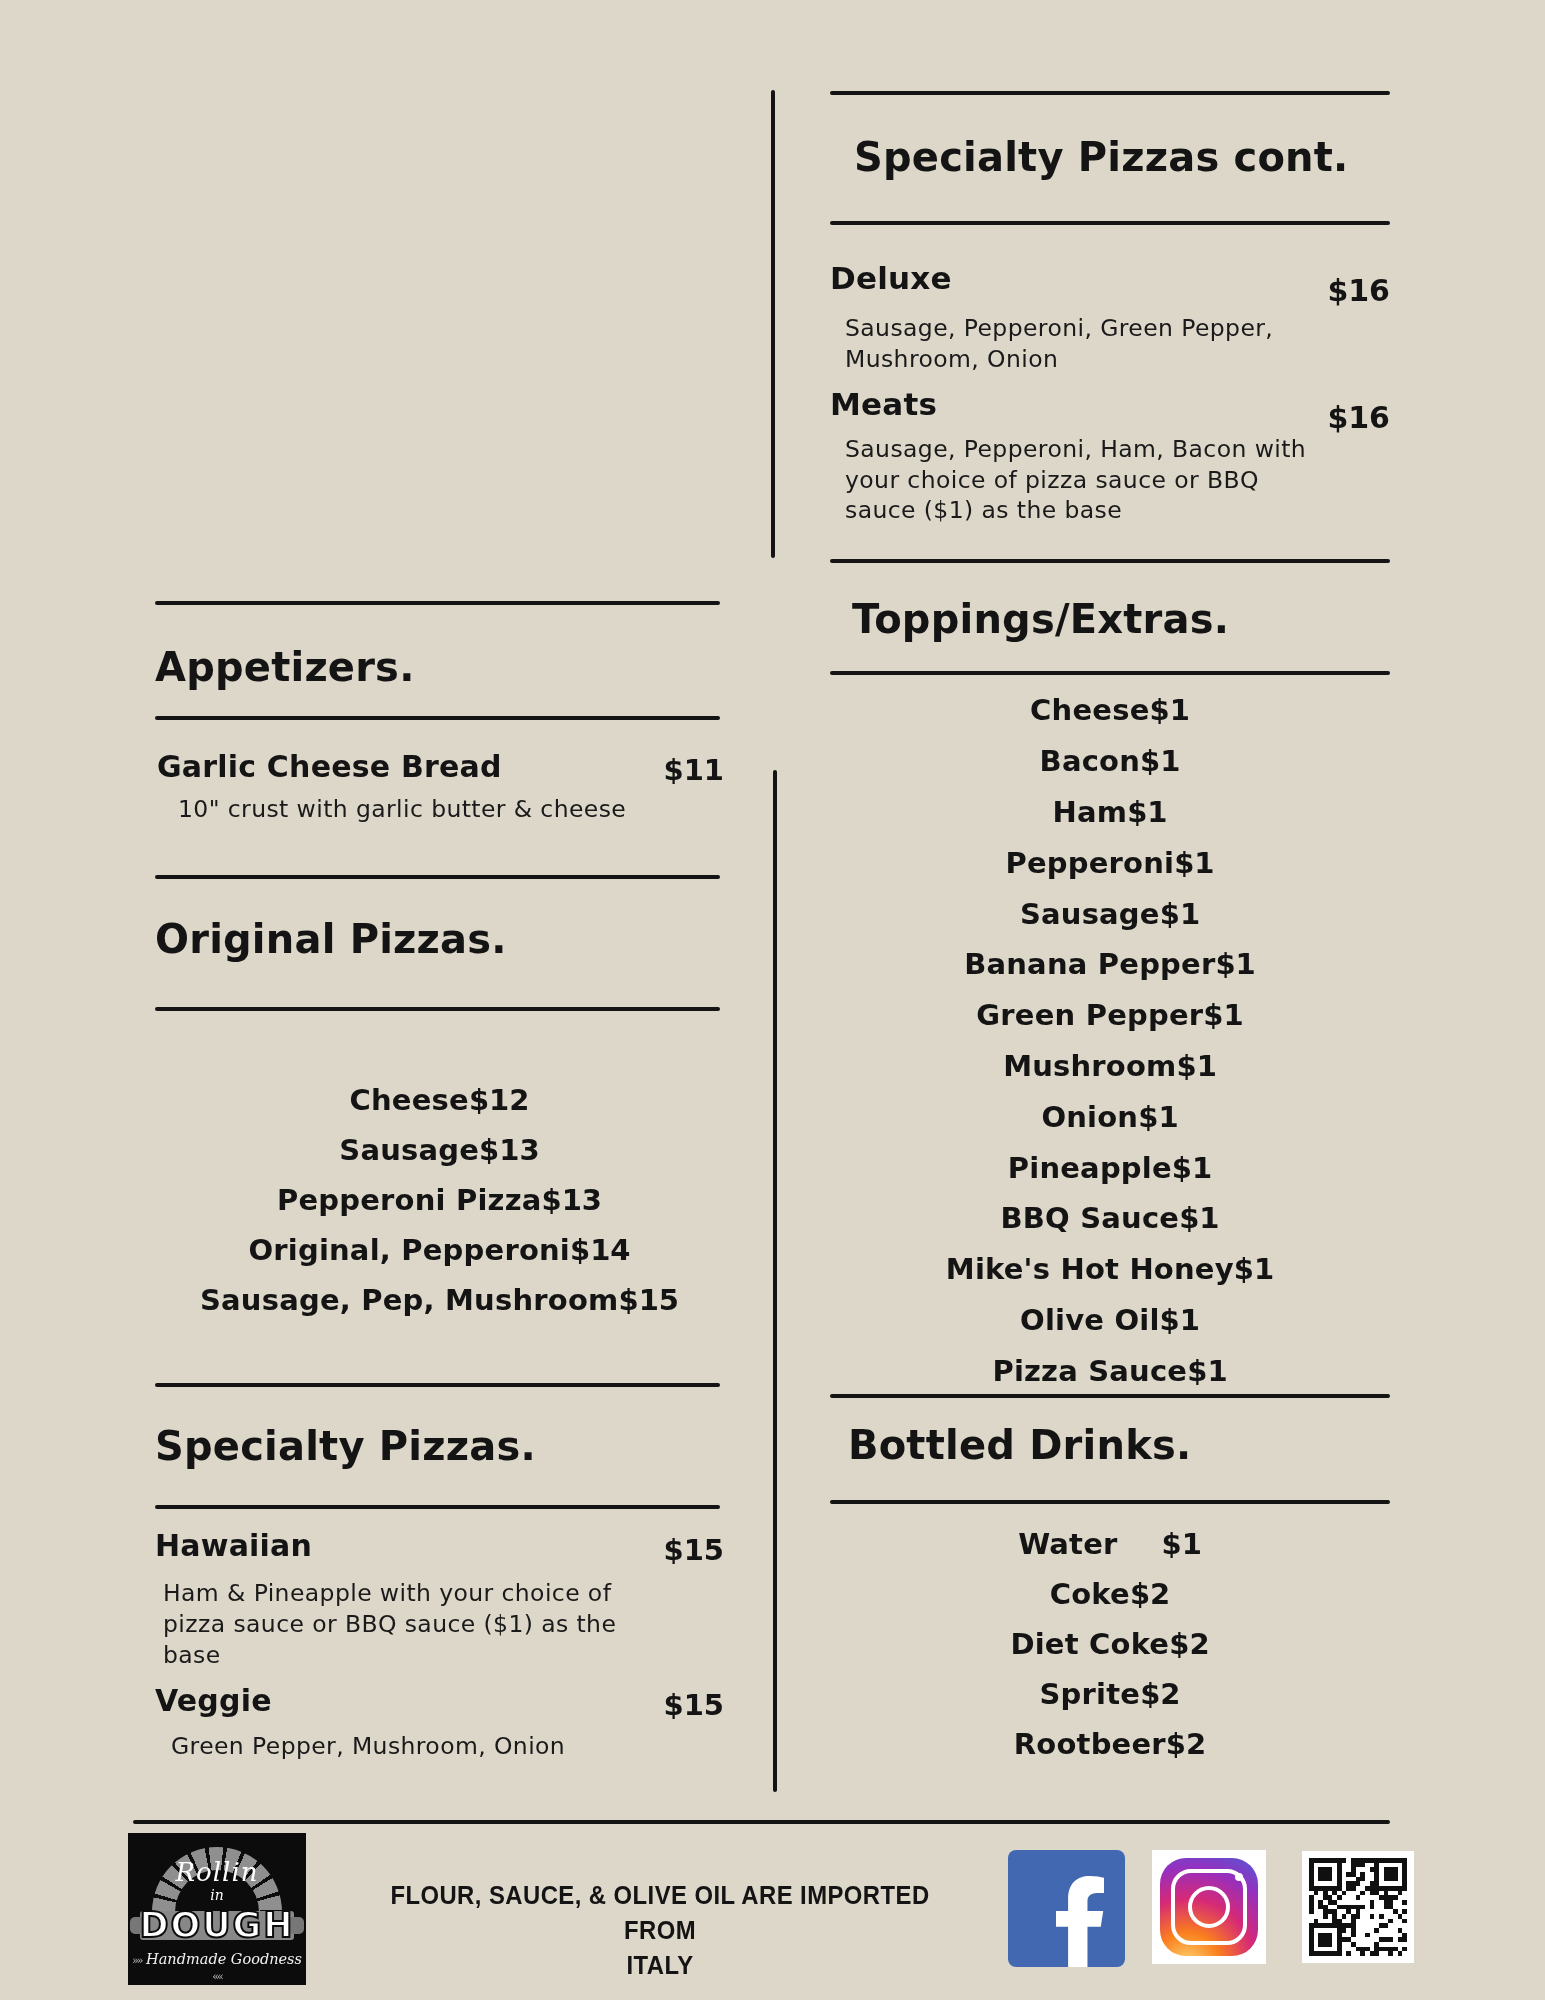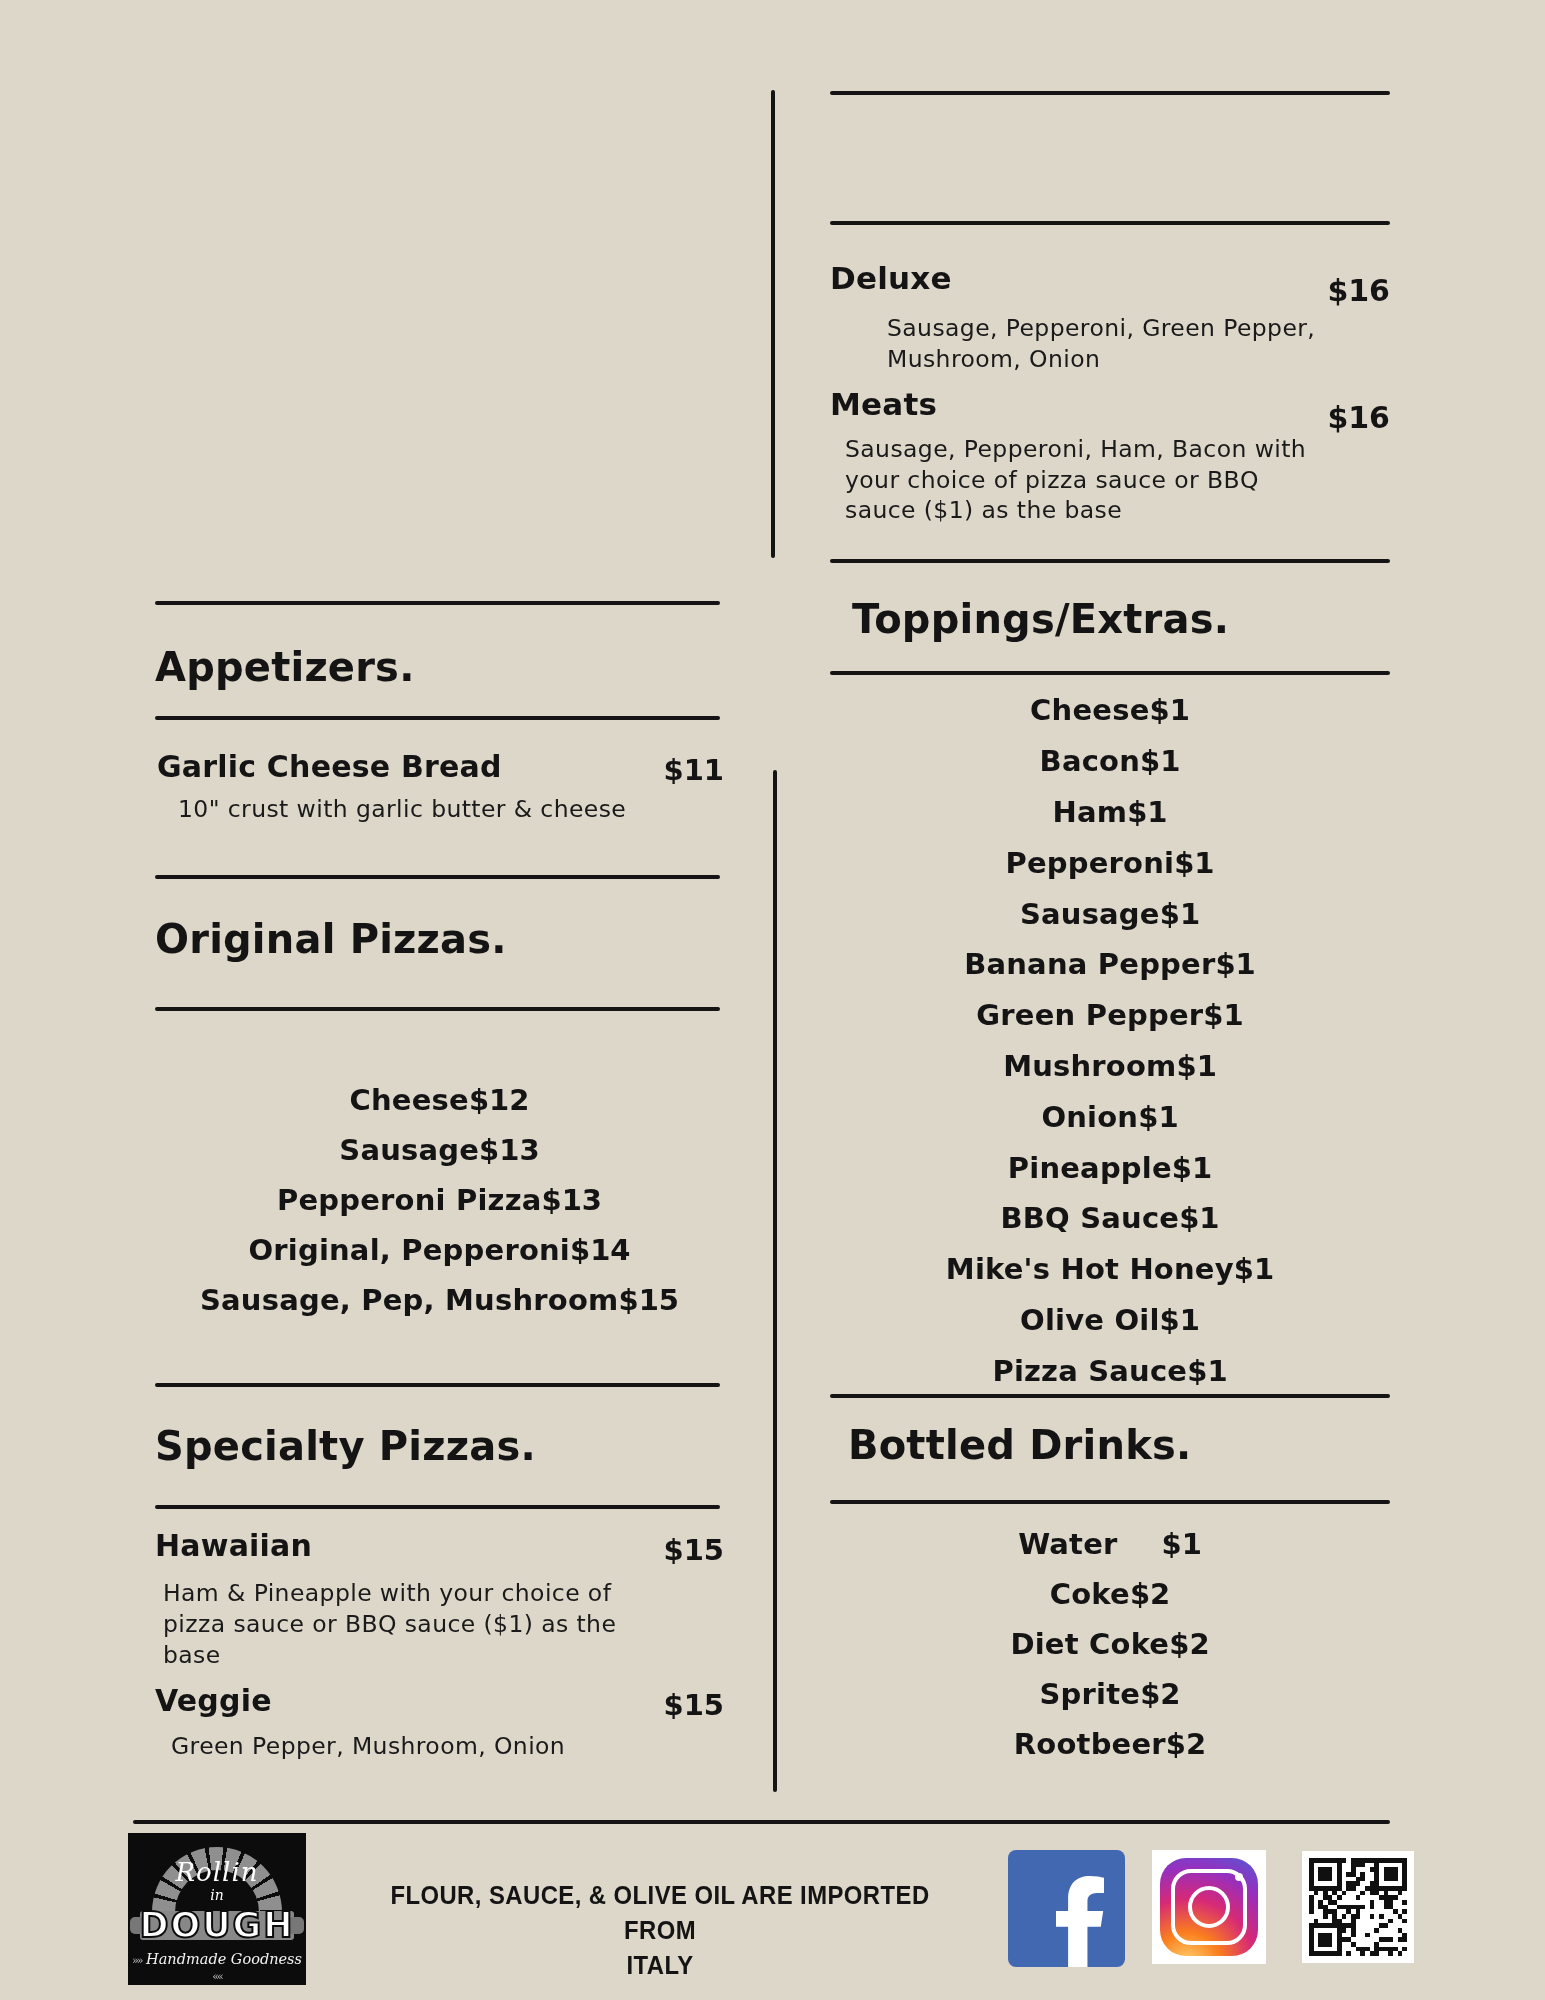--- a/index.html
+++ b/index.html
@@ -111,25 +111,26 @@
 
   <div class="feat-name" style="left:155px;top:1528px;">Hawaiian</div>
   <div class="feat-price" style="left:155px;top:1533px;width:569px;">$15</div>
   <div class="desc" style="left:163px;top:1578px;max-width:465px;">Ham &amp; Pineapple with your choice of pizza sauce or BBQ sauce ($1) as the base</div>
 
   <div class="feat-name" style="left:155px;top:1683px;">Veggie</div>
   <div class="feat-price" style="left:155px;top:1688px;width:569px;">$15</div>
   <div class="desc" style="left:171px;top:1731px;width:480px;">Green Pepper, Mushroom, Onion</div>
 
   <div class="rule" style="left:830px;top:91px;width:560px;"></div>
+  <div class="h2" style="left:854px;top:134px;">Specialty Pizzas cont.</div>
   <div class="rule" style="left:830px;top:221px;width:560px;"></div>
 
   <div class="feat-name" style="left:830px;top:260px;font-size:31px;">Deluxe</div>
   <div class="feat-price" style="left:830px;top:273px;width:560px;font-size:30px;">$16</div>
-  <div class="desc" style="left:845px;top:313px;max-width:450px;line-height:30.5px;margin-left:42px;">Sausage, Pepperoni, Green Pepper, Mushroom, Onion</div>
+  <div class="desc" style="left:845px;top:313px;max-width:450px;line-height:30.5px;">Sausage, Pepperoni, Green Pepper, Mushroom, Onion</div>
 
   <div class="feat-name" style="left:830px;top:386px;font-size:31px;">Meats</div>
   <div class="feat-price" style="left:830px;top:400px;width:560px;font-size:30px;">$16</div>
   <div class="desc" style="left:845px;top:434px;max-width:462px;line-height:30.5px;">Sausage, Pepperoni, Ham, Bacon with your choice of pizza sauce or BBQ sauce ($1) as the base</div>
 
   <div class="rule" style="left:830px;top:559px;width:560px;"></div>
   <div class="h2" style="left:852px;top:596px;">Toppings/Extras.</div>
   <div class="rule" style="left:830px;top:671px;width:560px;"></div>
 
   <div class="list" style="left:830px;top:685px;width:560px;">

